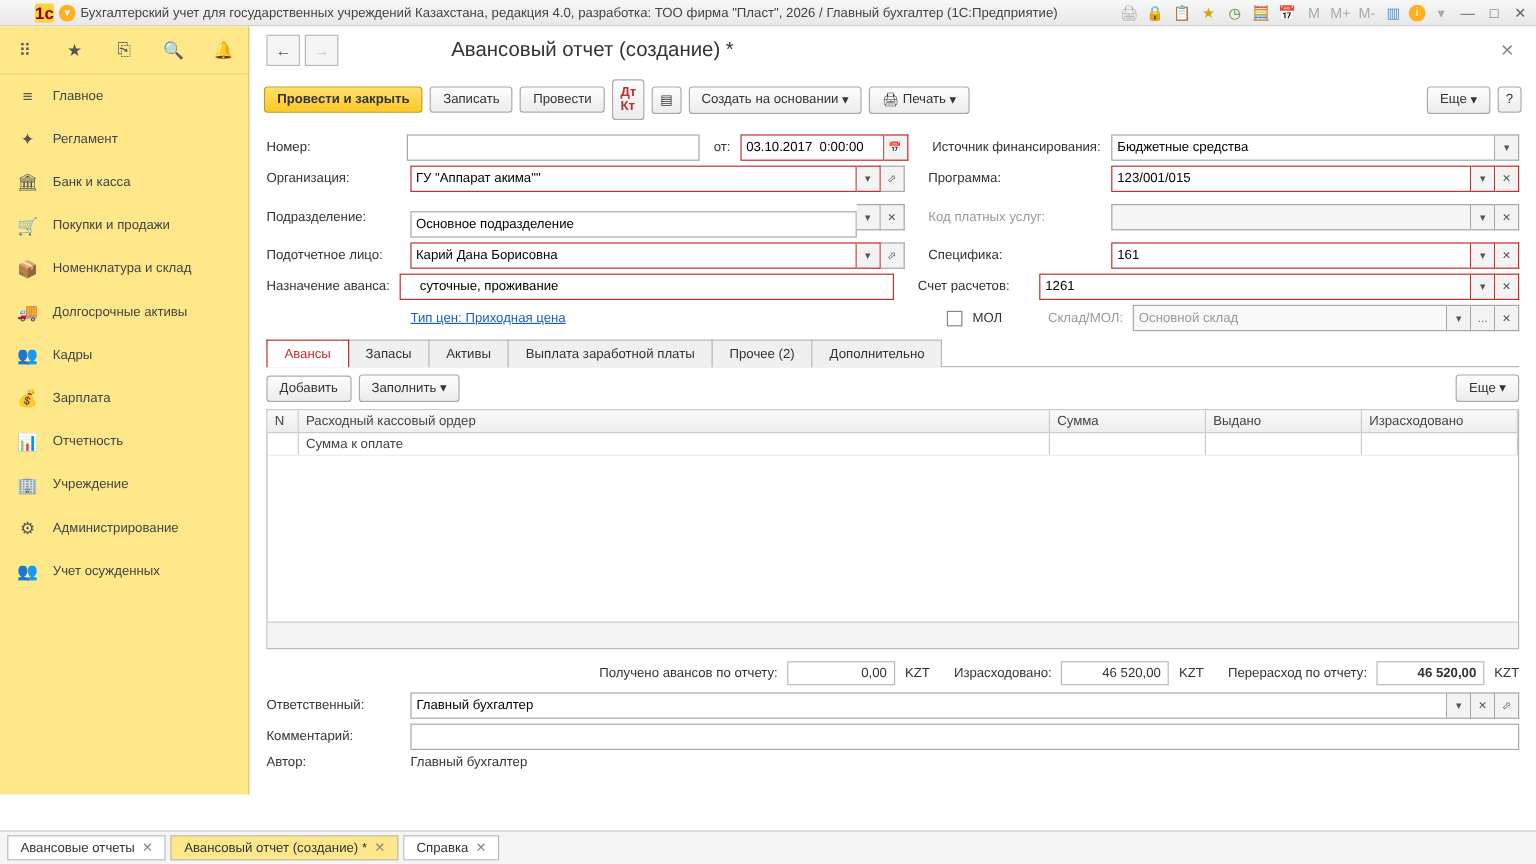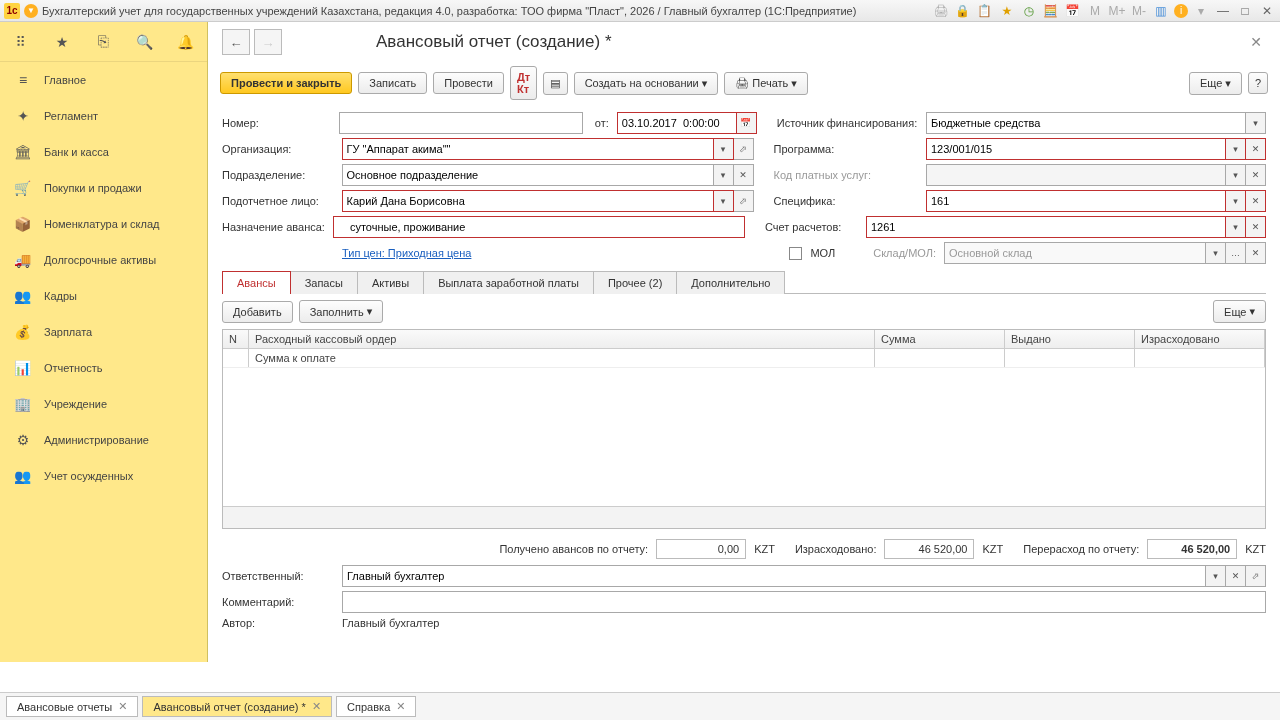--- a/index.html
+++ b/index.html
@@ -1,18 +1,18 @@
 <!DOCTYPE html>
 <html><head>
 <meta charset="utf-8">
 <style>
 * { margin:0; padding:0; box-sizing:border-box; font-family:Arial,sans-serif; }
 body { background:#fff; font-size:11px; color:#333; width:1280px; height:720px; overflow:hidden; position:relative; }
 .titlebar { height:22px; background:linear-gradient(#f7f7f7,#e8e8e8); border-bottom:1px solid #ccc; display:flex; align-items:center; padding:0 4px; gap:4px; }
-.tb-logo { background:#ffd340; border-radius:2px; color:#8b0000; font-weight:bold; font-size:10px; width:16px; height:16px; display:inline-flex; align-items:center; justify-content:center;}
+.tb-logo { background:#ffd340; border-radius:2px; color:#8b0000; font-weight:bold; font-size:14px; width:16px; height:16px; display:inline-flex; align-items:center; justify-content:center;margin-left:25px;}
 .tb-dd { background:#ffb020; border-radius:50%; width:14px; height:14px; color:#fff; font-size:8px; display:inline-flex; align-items:center; justify-content:center;}
 .titletext { flex:0 1 auto; font-size:11px; color:#444; white-space:nowrap; overflow:hidden; }
 .tb-spacer { flex:1; }
 .tb-btn { width:18px; height:16px; display:inline-flex; align-items:center; justify-content:center; color:#666; font-size:12px; cursor:pointer; }
 .tb-btn.gray { color:#aaa; }
 .main { display:flex; height:640px; }
 .sidebar { width:208px; background:#ffe88a; border-right:1px solid #d0c060; display:flex; flex-direction:column; }
 .sb-top { height:40px; display:flex; align-items:center; justify-content:space-around; border-bottom:1px solid rgba(0,0,0,0.08); }
 .sb-top span { width:20px; height:20px; display:inline-flex; align-items:center; justify-content:center; color:#555; cursor:pointer; font-size:14px;}
 .sb-item { display:flex; align-items:center; gap:12px; padding:9px 14px; cursor:pointer; color:#444; }
@@ -198,21 +198,21 @@
         <div class="fld" style="flex:1">
             <input class="inp red" style="width: 300px;" value="123/001/015">
             <span class="fbtn red">▾</span>
             <span class="fbtn red">✕</span>
           </div>
       </div>
 
       <div class="row">
         <span class="lbl">Подразделение:</span>
         <div class="fld">
-            <input class="inp" style="width: 372px;" value="Основное подразделение">
+            <input class="inp" style="width: 372px; margin-top: 12px;" value="Основное подразделение">
             <span class="fbtn">▾</span>
             <span class="fbtn">✕</span>
           </div>
         <span class="lbl r gray" style="margin-left:12px">Код платных услуг:</span>
         <div class="fld" style="flex:1">
             <input class="inp" style="width: 300px; background: rgb(245, 245, 245);" disabled="" value="">
             <span class="fbtn">▾</span>
             <span class="fbtn">✕</span>
           </div>
       </div>

